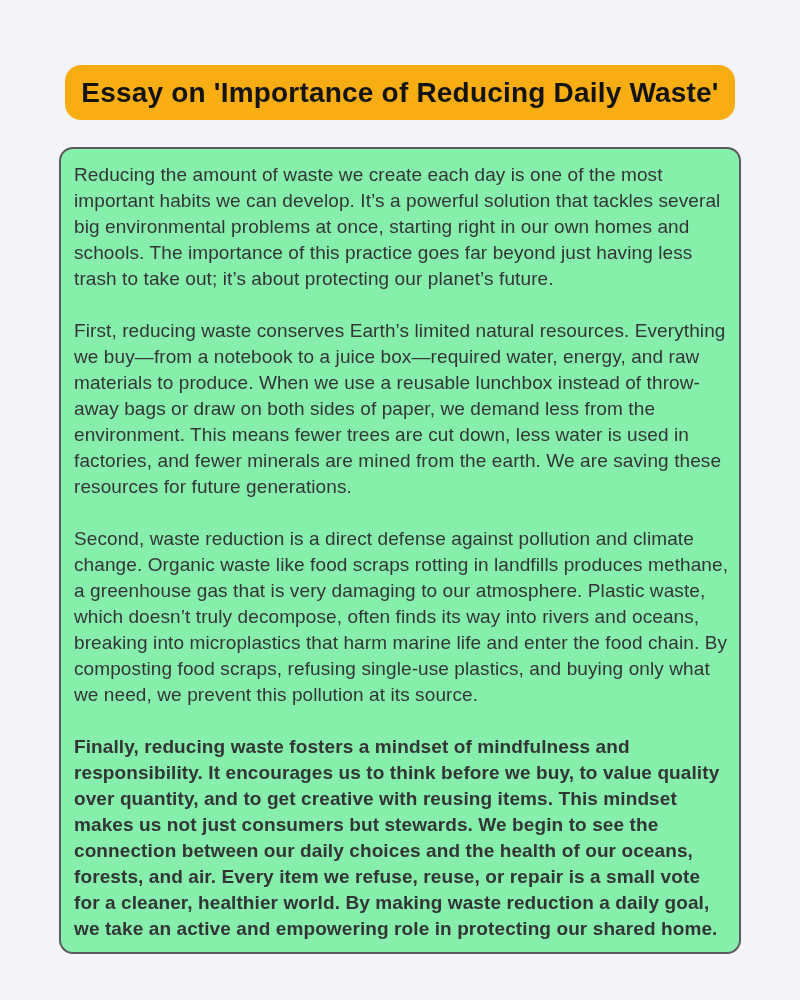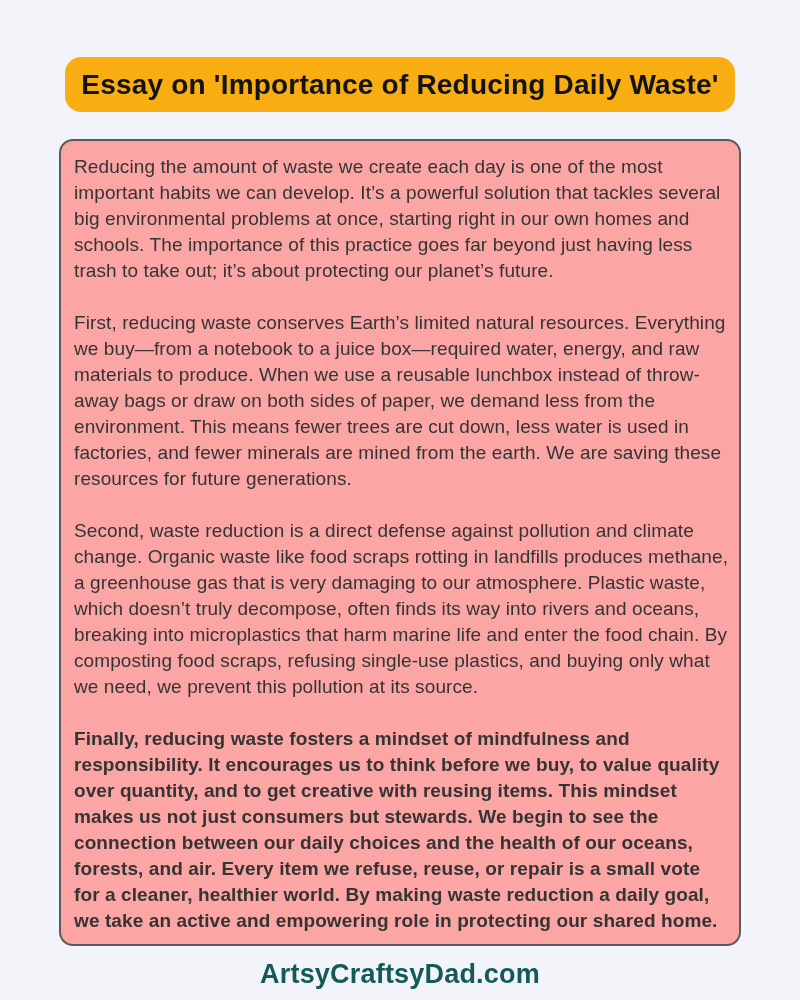--- a/index.html
+++ b/index.html
@@ -8,20 +8,21 @@
     width: 800px;
     height: 1000px;
     background: #F2F4FA;
     font-family: "Liberation Sans", "DejaVu Sans", sans-serif;
     overflow: hidden;
   }
   .page {
     width: 800px;
     height: 728px;
     position: relative;
+    margin-top: 8px;
   }
   .title-wrap {
     padding-top: 57px;
     text-align: center;
   }
   .title-banner {
     display: inline-block;
     margin: 0;
     max-width: 740px;
     background: #F8AE13;
@@ -31,21 +32,21 @@
     line-height: 55px;
     padding: 0 16px;
     border-radius: 16px;
     letter-spacing: 0.2px;
     white-space: nowrap;
   }
   .essay-card {
     box-sizing: border-box;
     width: 682px;
     margin: 27px auto 0 auto;
-    background: #fca5a5;
+    background: #86efac;
     border: 2px solid #5B5B5B;
     border-radius: 14px;
     padding: 13px 9px 10px 13px;
     min-height: 804px;
   }
   .essay-card p {
     margin: 0 0 26px 0;
     color: #343434;
     font-size: 19px;
     line-height: 26px;
@@ -75,17 +76,14 @@
     <h1 class="title-banner">Essay on 'Importance of Reducing Daily Waste'</h1>
   </div>
 
   <div class="essay-card">
     <p>Reducing the amount of waste we create each day is one of the most important habits we can develop. It’s a powerful solution that tackles several big environmental problems at once, starting right in our own homes and schools. The importance of this practice goes far beyond just having less trash to take out; it’s about protecting our planet’s future.</p>
     <p>First, reducing waste conserves Earth’s limited natural resources. Everything we buy—from a notebook to a juice box—required water, energy, and raw materials to produce. When we use a reusable lunchbox instead of throw-away bags or draw on both sides of paper, we demand less from the environment. This means fewer trees are cut down, less water is used in factories, and fewer minerals are mined from the earth. We are saving these resources for future generations.</p>
     <p>Second, waste reduction is a direct defense against pollution and climate change. Organic waste like food scraps rotting in landfills produces methane, a greenhouse gas that is very damaging to our atmosphere. Plastic waste, which doesn’t truly decompose, often finds its way into rivers and oceans, breaking into microplastics that harm marine life and enter the food chain. By composting food scraps, refusing single-use plastics, and buying only what we need, we prevent this pollution at its source.</p>
     <p>Finally, reducing waste fosters a mindset of mindfulness and responsibility. It encourages us to think before we buy, to value quality over quantity, and to get creative with reusing items. This mindset makes us not just consumers but stewards. We begin to see the connection between our daily choices and the health of our oceans, forests, and air. Every item we refuse, reuse, or repair is a small vote for a cleaner, healthier world. By making waste reduction a daily goal, we take an active and empowering role in protecting our shared home.</p>
   </div>
 
-  <div class="footer">
-    <span class="site-name">ArtsyCraftsyDad.com</span>
-  </div>
 
 </div>
 
 </body></html>

